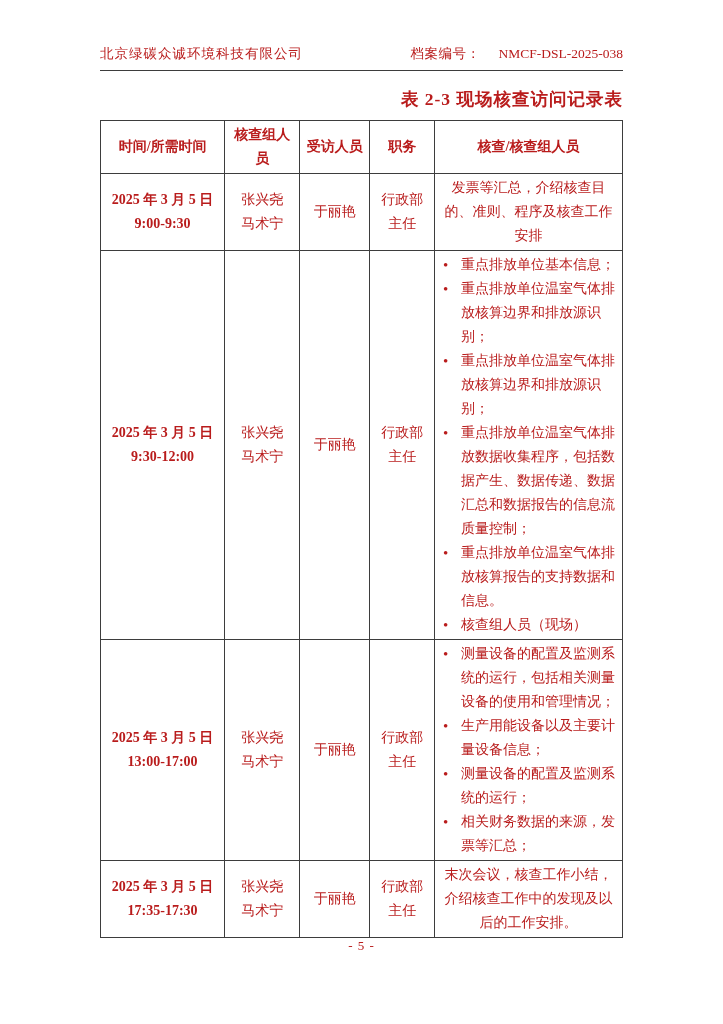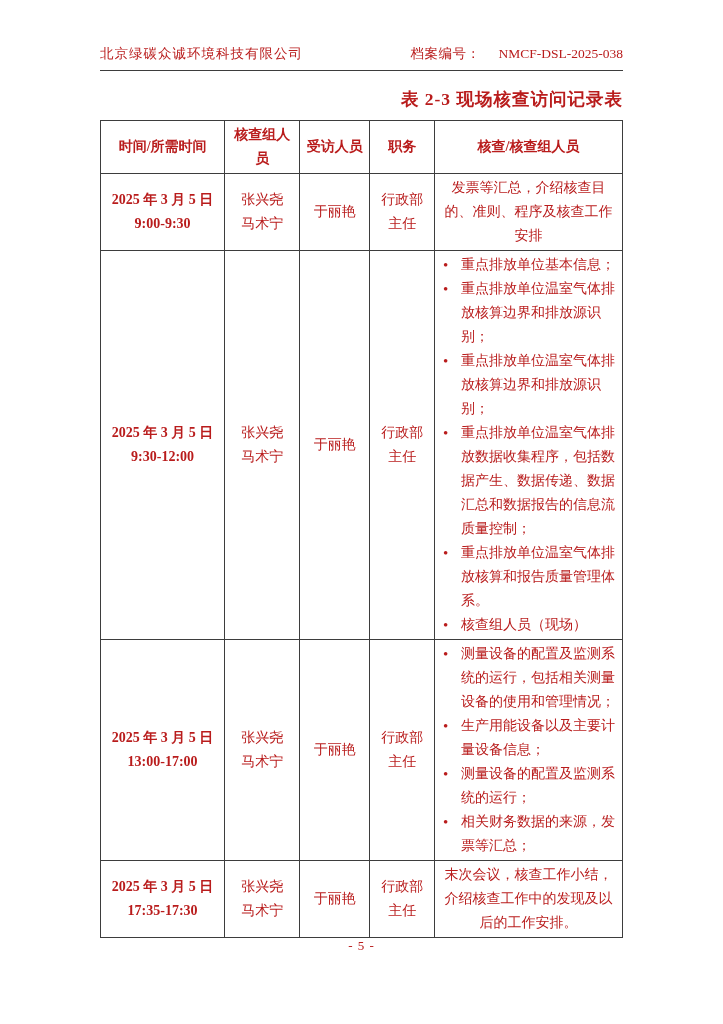--- a/index.html
+++ b/index.html
@@ -160,21 +160,21 @@
           <td>
             <div>行政部</div>
             <div>主任</div>
           </td>
           <td class="content-cell">
             <ul class="bullets">
               <li>重点排放单位基本信息；</li>
               <li>重点排放单位温室气体排放核算边界和排放源识别；</li>
               <li>重点排放单位温室气体排放核算边界和排放源识别；</li>
               <li>重点排放单位温室气体排放数据收集程序，包括数据产生、数据传递、数据汇总和数据报告的信息流质量控制；</li>
-              <li>重点排放单位温室气体排放核算和报告质量管理体系。</li>
+              <li>重点排放单位温室气体排放核算报告的支持数据和信息。</li>
               <li>核查组人员（现场）</li>
             </ul>
           </td>
         </tr>
 
         <tr class="r3">
           <td class="time-cell">
             <div>2025 年 3 月 5 日</div>
             <div>13:00-17:00</div>
           </td>

